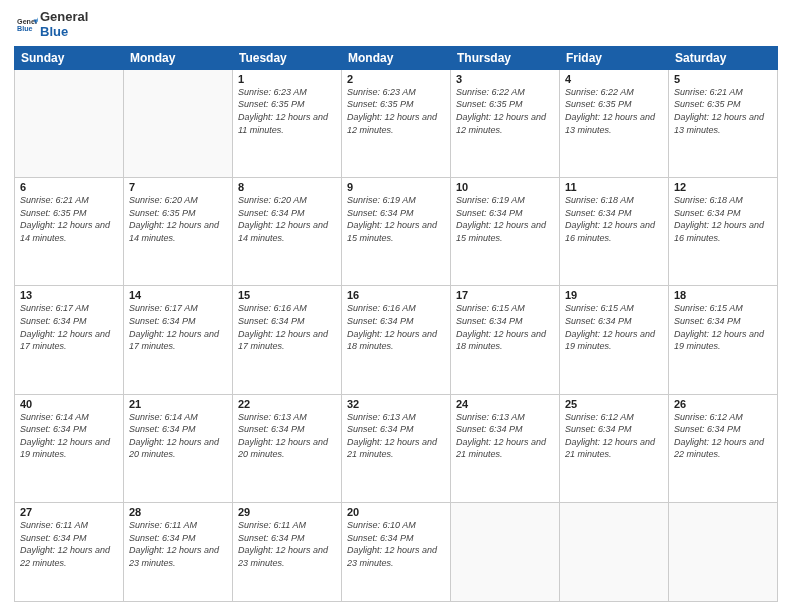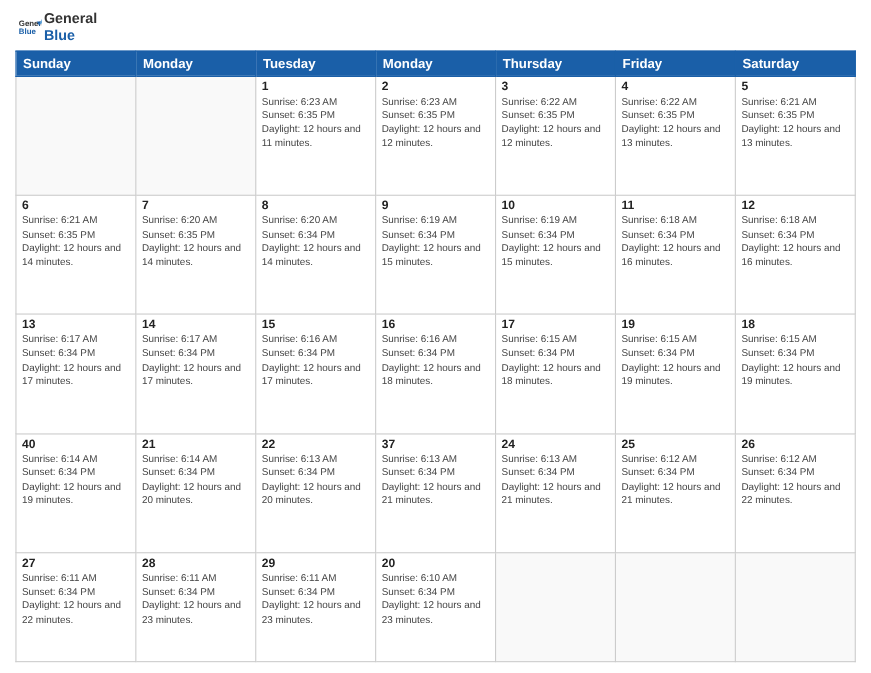--- a/index.html
+++ b/index.html
@@ -72,20 +72,21 @@
       font-size: 11px;
       font-weight: bold;
       display: block;
       margin-bottom: 1px;
       color: #222;
     }
     .day-info {
       font-size: 9px;
       color: #444;
       line-height: 1.4;
+      font-style: italic;
     }
     .empty-cell {
       background: #f9f9f9;
     }
     tr:last-child td {
       height: 75px;
     }
   </style>
 </head>
 <body>
@@ -214,21 +215,21 @@
           </td>
           <td>
             <span class="day-num">21</span>
             <div class="day-info">Sunrise: 6:14 AM<br>Sunset: 6:34 PM<br>Daylight: 12 hours and 20 minutes.</div>
           </td>
           <td>
             <span class="day-num">22</span>
             <div class="day-info">Sunrise: 6:13 AM<br>Sunset: 6:34 PM<br>Daylight: 12 hours and 20 minutes.</div>
           </td>
           <td>
-            <span class="day-num">37</span>
+            <span class="day-num">32</span>
             <div class="day-info">Sunrise: 6:13 AM<br>Sunset: 6:34 PM<br>Daylight: 12 hours and 21 minutes.</div>
           </td>
           <td>
             <span class="day-num">24</span>
             <div class="day-info">Sunrise: 6:13 AM<br>Sunset: 6:34 PM<br>Daylight: 12 hours and 21 minutes.</div>
           </td>
           <td>
             <span class="day-num">25</span>
             <div class="day-info">Sunrise: 6:12 AM<br>Sunset: 6:34 PM<br>Daylight: 12 hours and 21 minutes.</div>
           </td>

